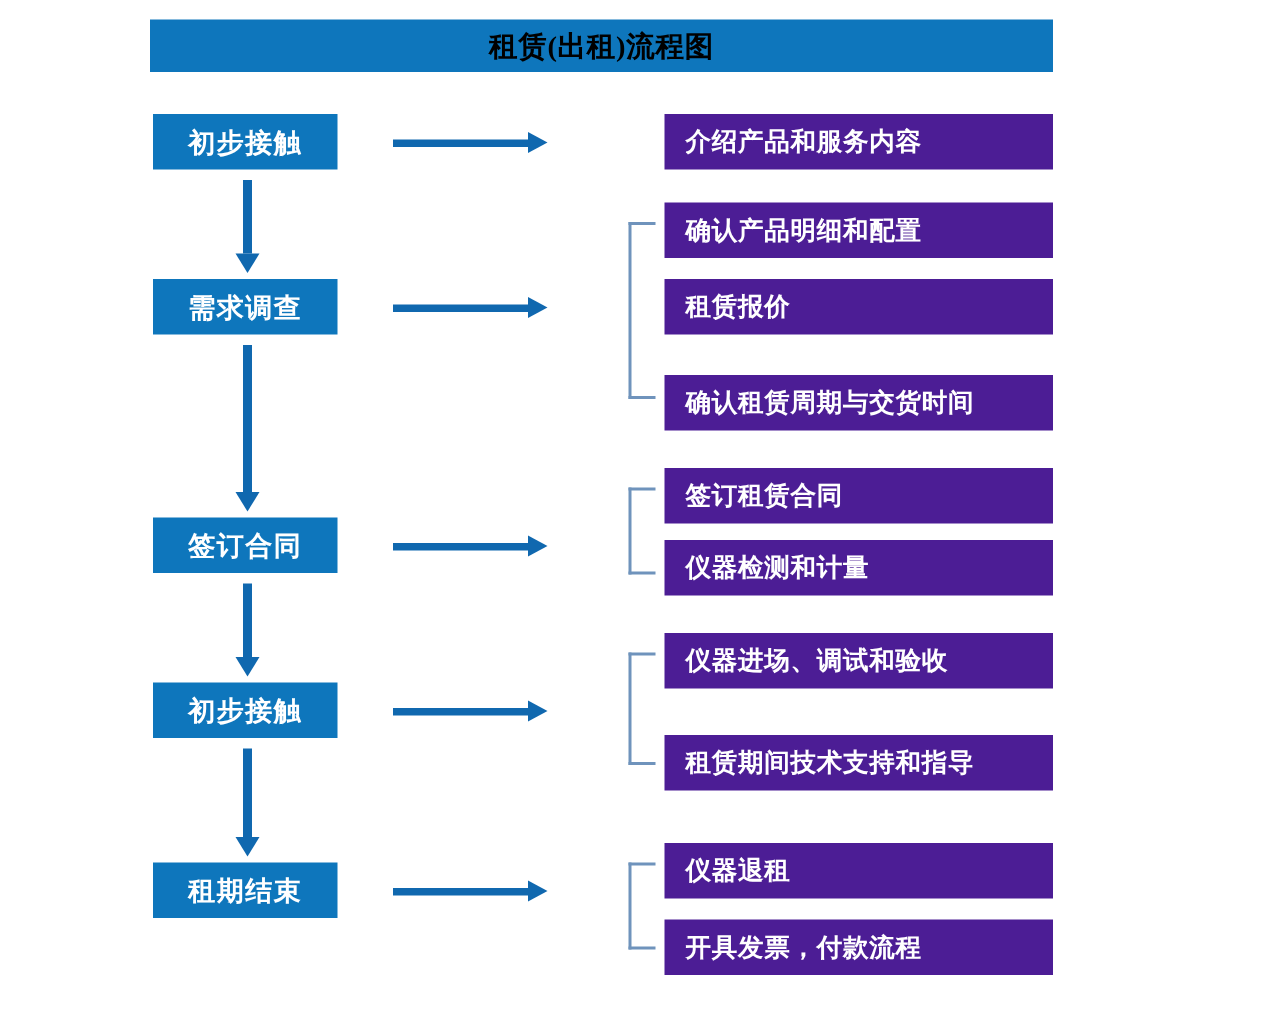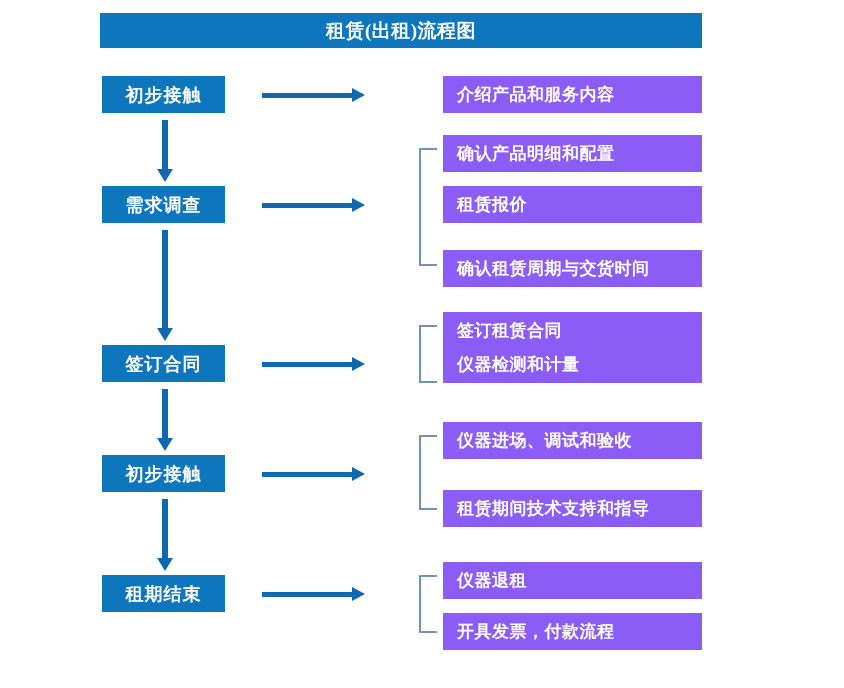--- a/index.html
+++ b/index.html
@@ -19,21 +19,21 @@
     height: 688px;
     background: #ffffff;
   }
   .title-bar {
     position: absolute;
     left: 100px;
     top: 13px;
     width: 602px;
     height: 35px;
     background: #0E76BC;
-    color: #ffffff;
+    color: #000000;
     font-size: 19px;
     font-weight: bold;
     display: flex;
     align-items: center;
     justify-content: center;
     letter-spacing: 0.5px;
   }
   .stage-box {
     position: absolute;
     left: 102px;
@@ -46,21 +46,21 @@
     display: flex;
     align-items: center;
     justify-content: center;
     letter-spacing: 1px;
   }
   .detail-box {
     position: absolute;
     left: 443px;
     width: 259px;
     height: 37px;
-    background: #8b5cf6;
+    background: #4c1d95;
     color: #ffffff;
     font-size: 17px;
     font-weight: bold;
     display: flex;
     align-items: center;
     padding-left: 14px;
     box-sizing: border-box;
     letter-spacing: 0.5px;
   }
   
@@ -176,19 +176,19 @@
   <div class="bracket" style="top:148px; height:118px;"></div>
   <div class="bracket" style="top:325px; height:58px;"></div>
   <div class="bracket" style="top:435px; height:75px;"></div>
   <div class="bracket" style="top:575px; height:58px;"></div>
 
   <div class="detail-box" style="top:76px;">介绍产品和服务内容</div>
   <div class="detail-box" style="top:135px;text-align:center;">确认产品明细和配置</div>
   <div class="detail-box" style="top:186px;">租赁报价</div>
   <div class="detail-box" style="top:250px;">确认租赁周期与交货时间</div>
   <div class="detail-box" style="top:312px;">签订租赁合同</div>
-  <div class="detail-box" style="top:346px;">仪器检测和计量</div>
+  <div class="detail-box" style="top:360px;">仪器检测和计量</div>
   <div class="detail-box" style="top:422px;">仪器进场、调试和验收</div>
   <div class="detail-box" style="top:490px;">租赁期间技术支持和指导</div>
   <div class="detail-box" style="top:613px;">开具发票，付款流程</div>
   <div class="detail-box" style="top:562px;">仪器退租</div>
 
 </div>
 
 </body></html>

